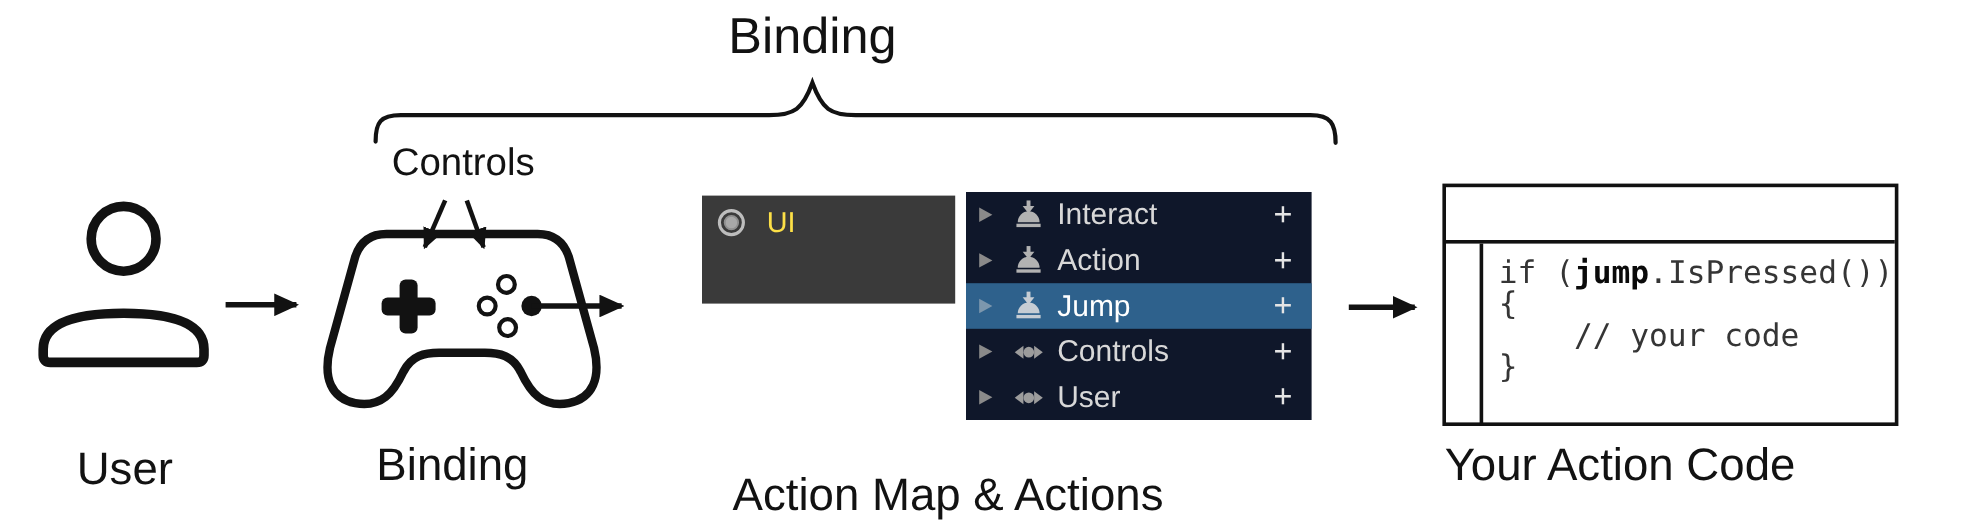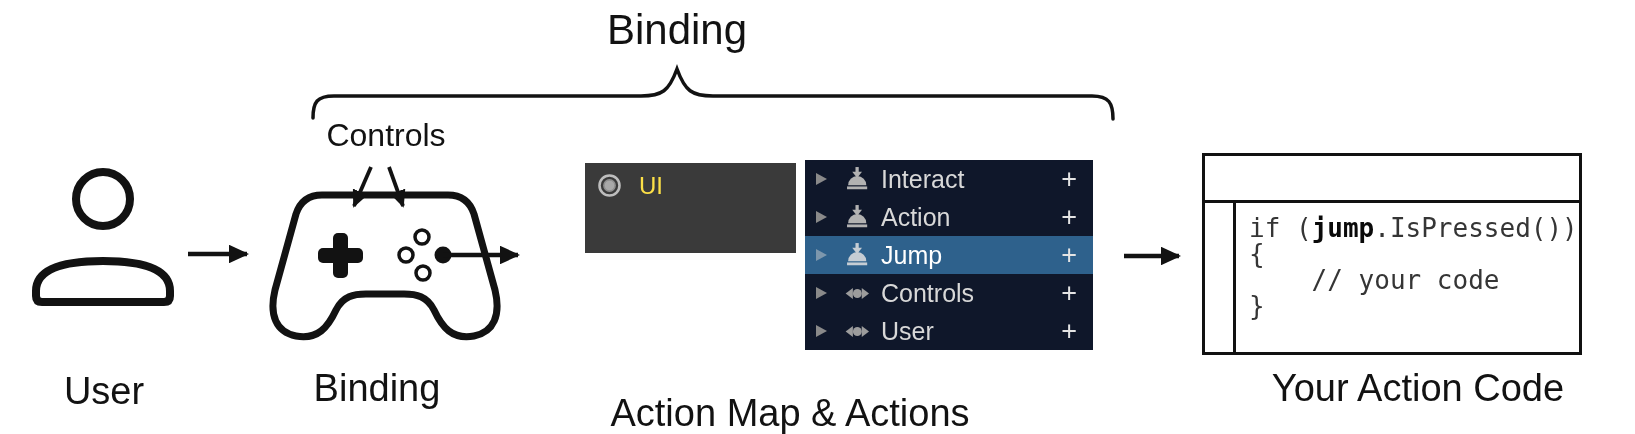--- a/index.html
+++ b/index.html
@@ -111,21 +111,21 @@
     </g>
 
     <line x1="1124" y1="256" x2="1179" y2="256" stroke="#121212" stroke-width="4.5" marker-end="url(#ah)"></line>
   </svg>
 
   <div class="binding-label" style="left:677px;top:6px;">Binding</div>
   <div class="controls-label" style="left:386px;top:117px;">Controls</div>
   <div class="caption" style="left:104px;top:370px;">User</div>
   <div class="caption" style="left:377px;top:367px;">Binding</div>
   <div class="caption" style="left:790px;top:367px;margin-top:25px;">Action Map &amp; Actions</div>
-  <div class="caption" style="left:1418px;top:367px;">Your Action Code</div>
+  <div class="caption" style="left:1350px;top:367px;">Your Action Code</div>
 
   <div class="map-panel">
     <div class="map-row">
       <svg class="scheme-icon" width="25" height="25" viewBox="0 0 25 25">
         <circle cx="12.5" cy="12.5" r="10" fill="none" stroke="#bdbdbd" stroke-width="2.6"></circle>
         <circle cx="12.5" cy="12.5" r="5.6" fill="#a8a8a8" stroke="#8f8f8f" stroke-width="1.6"></circle>
       </svg>
       <span class="map-label">UI</span>
     </div>
   </div>

